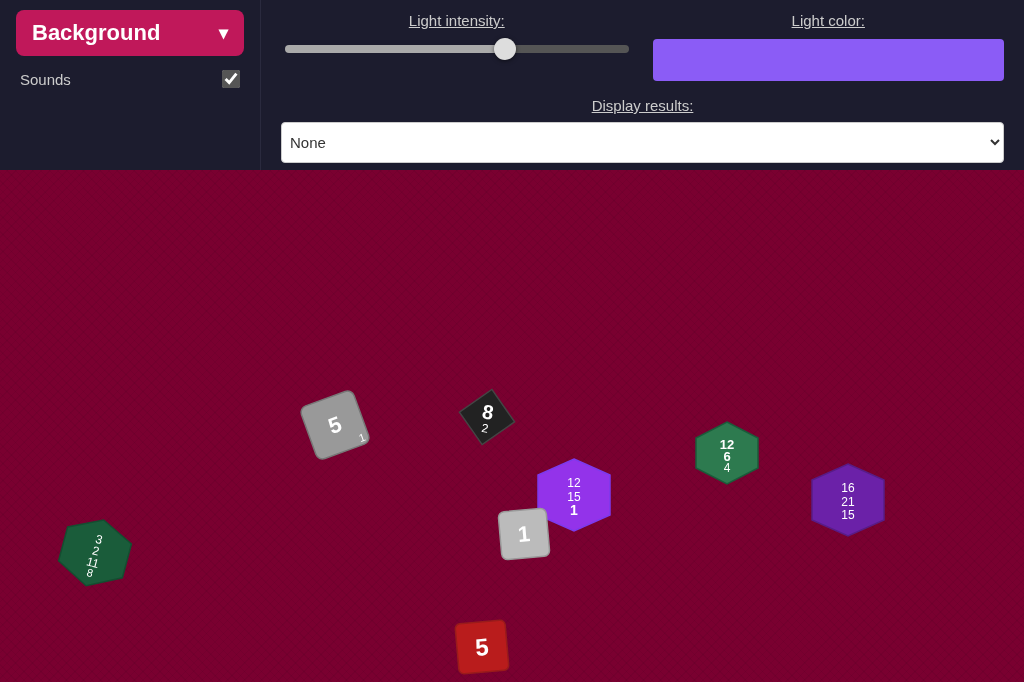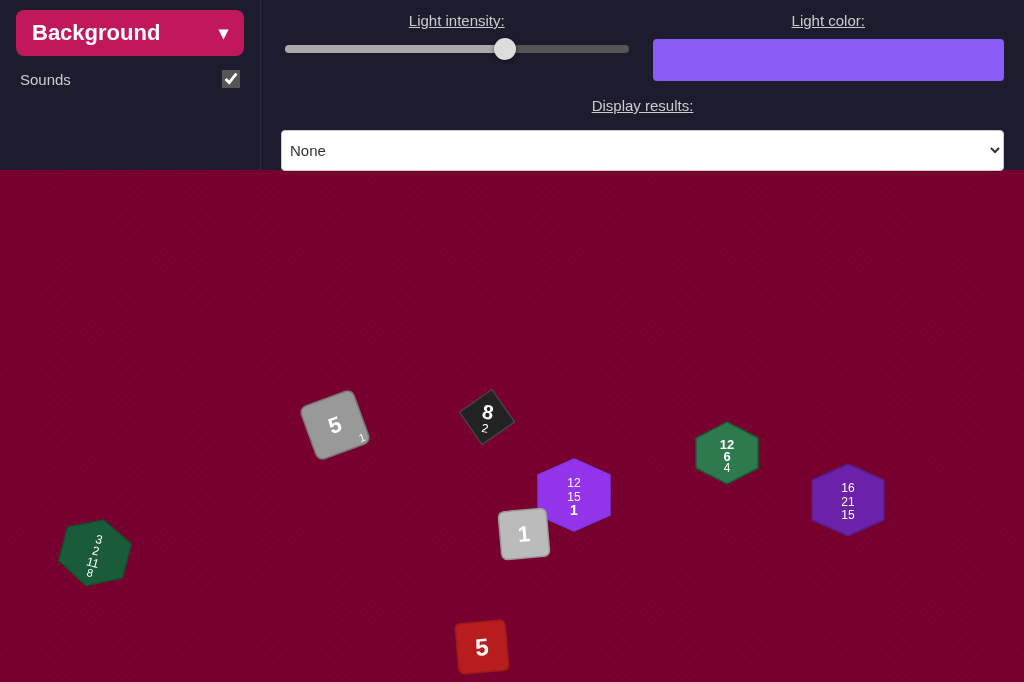--- a/index.html
+++ b/index.html
@@ -138,21 +138,21 @@
       cursor: pointer;
     }
 
     .display-results-section {
       display: flex;
       flex-direction: column;
       align-items: center;
     }
 
     .display-results-section .control-label {
-      margin-bottom: 16px;
+      margin-bottom: 8px;
       text-align: center;
     }
 
     .results-select {
       width: 100%;
       padding: 10px 4px;
       background: white;
       color: #333;
       border: 1px solid #ccc;
       border-radius: 4px;

